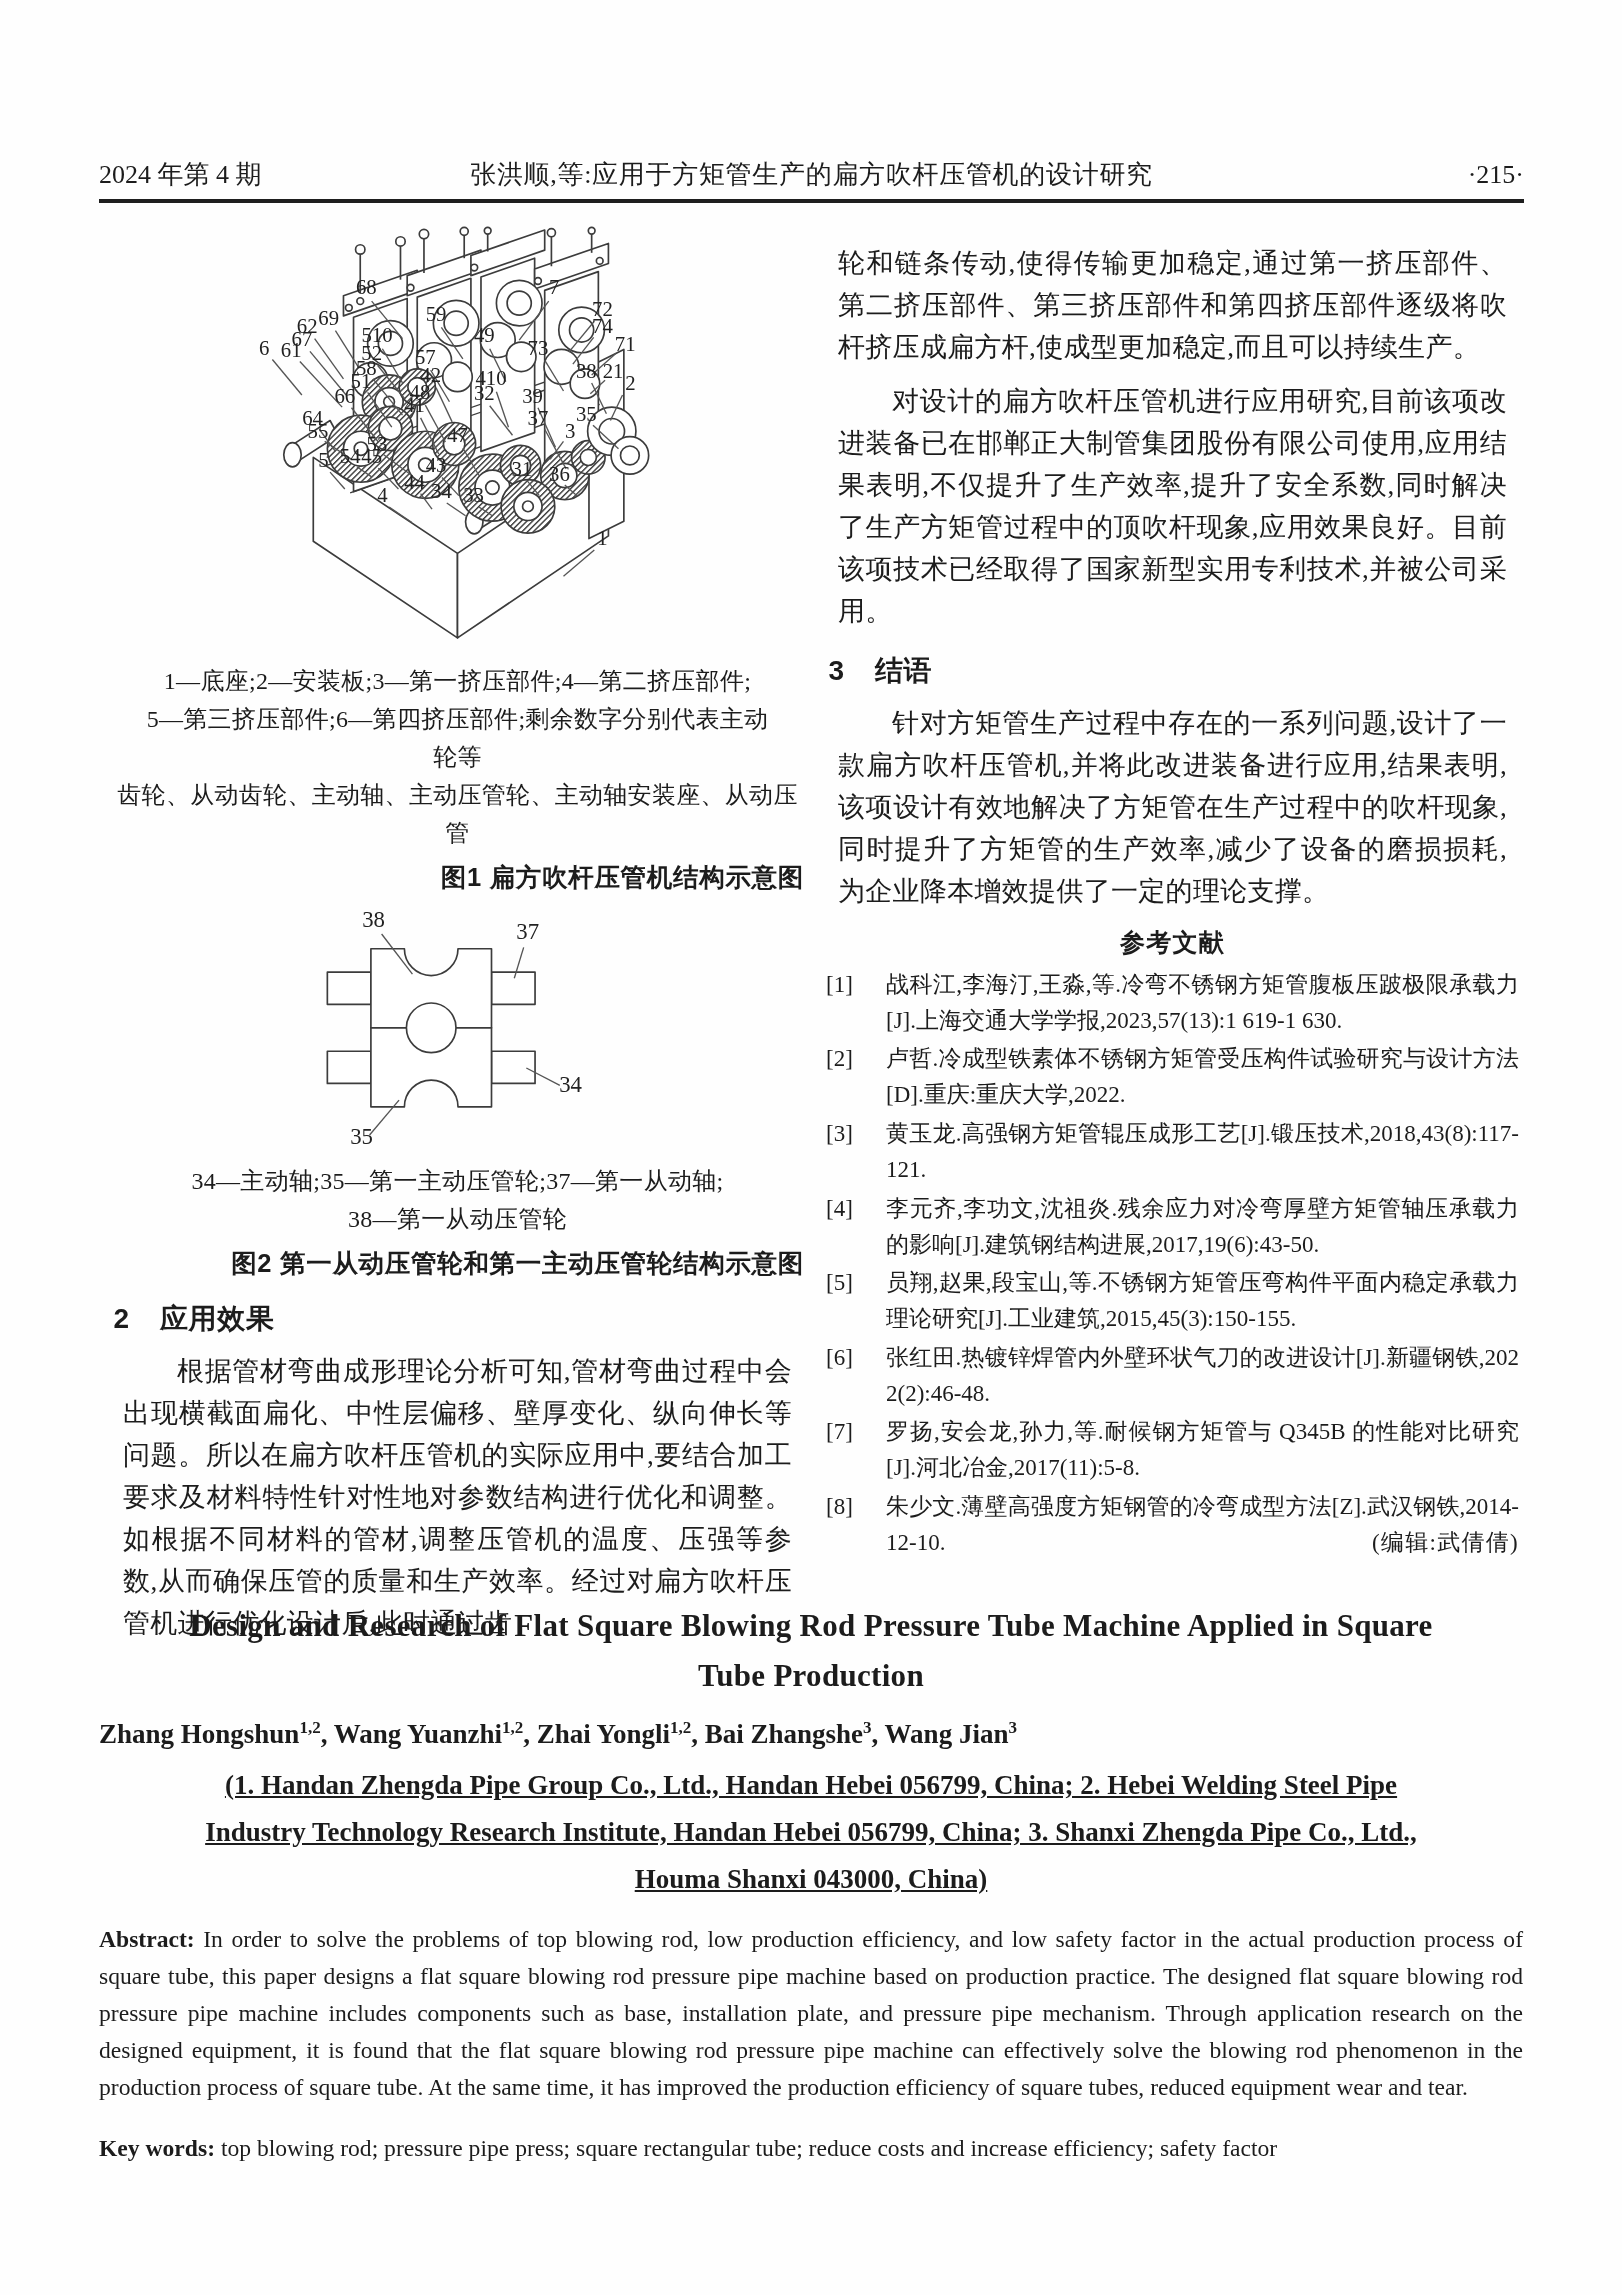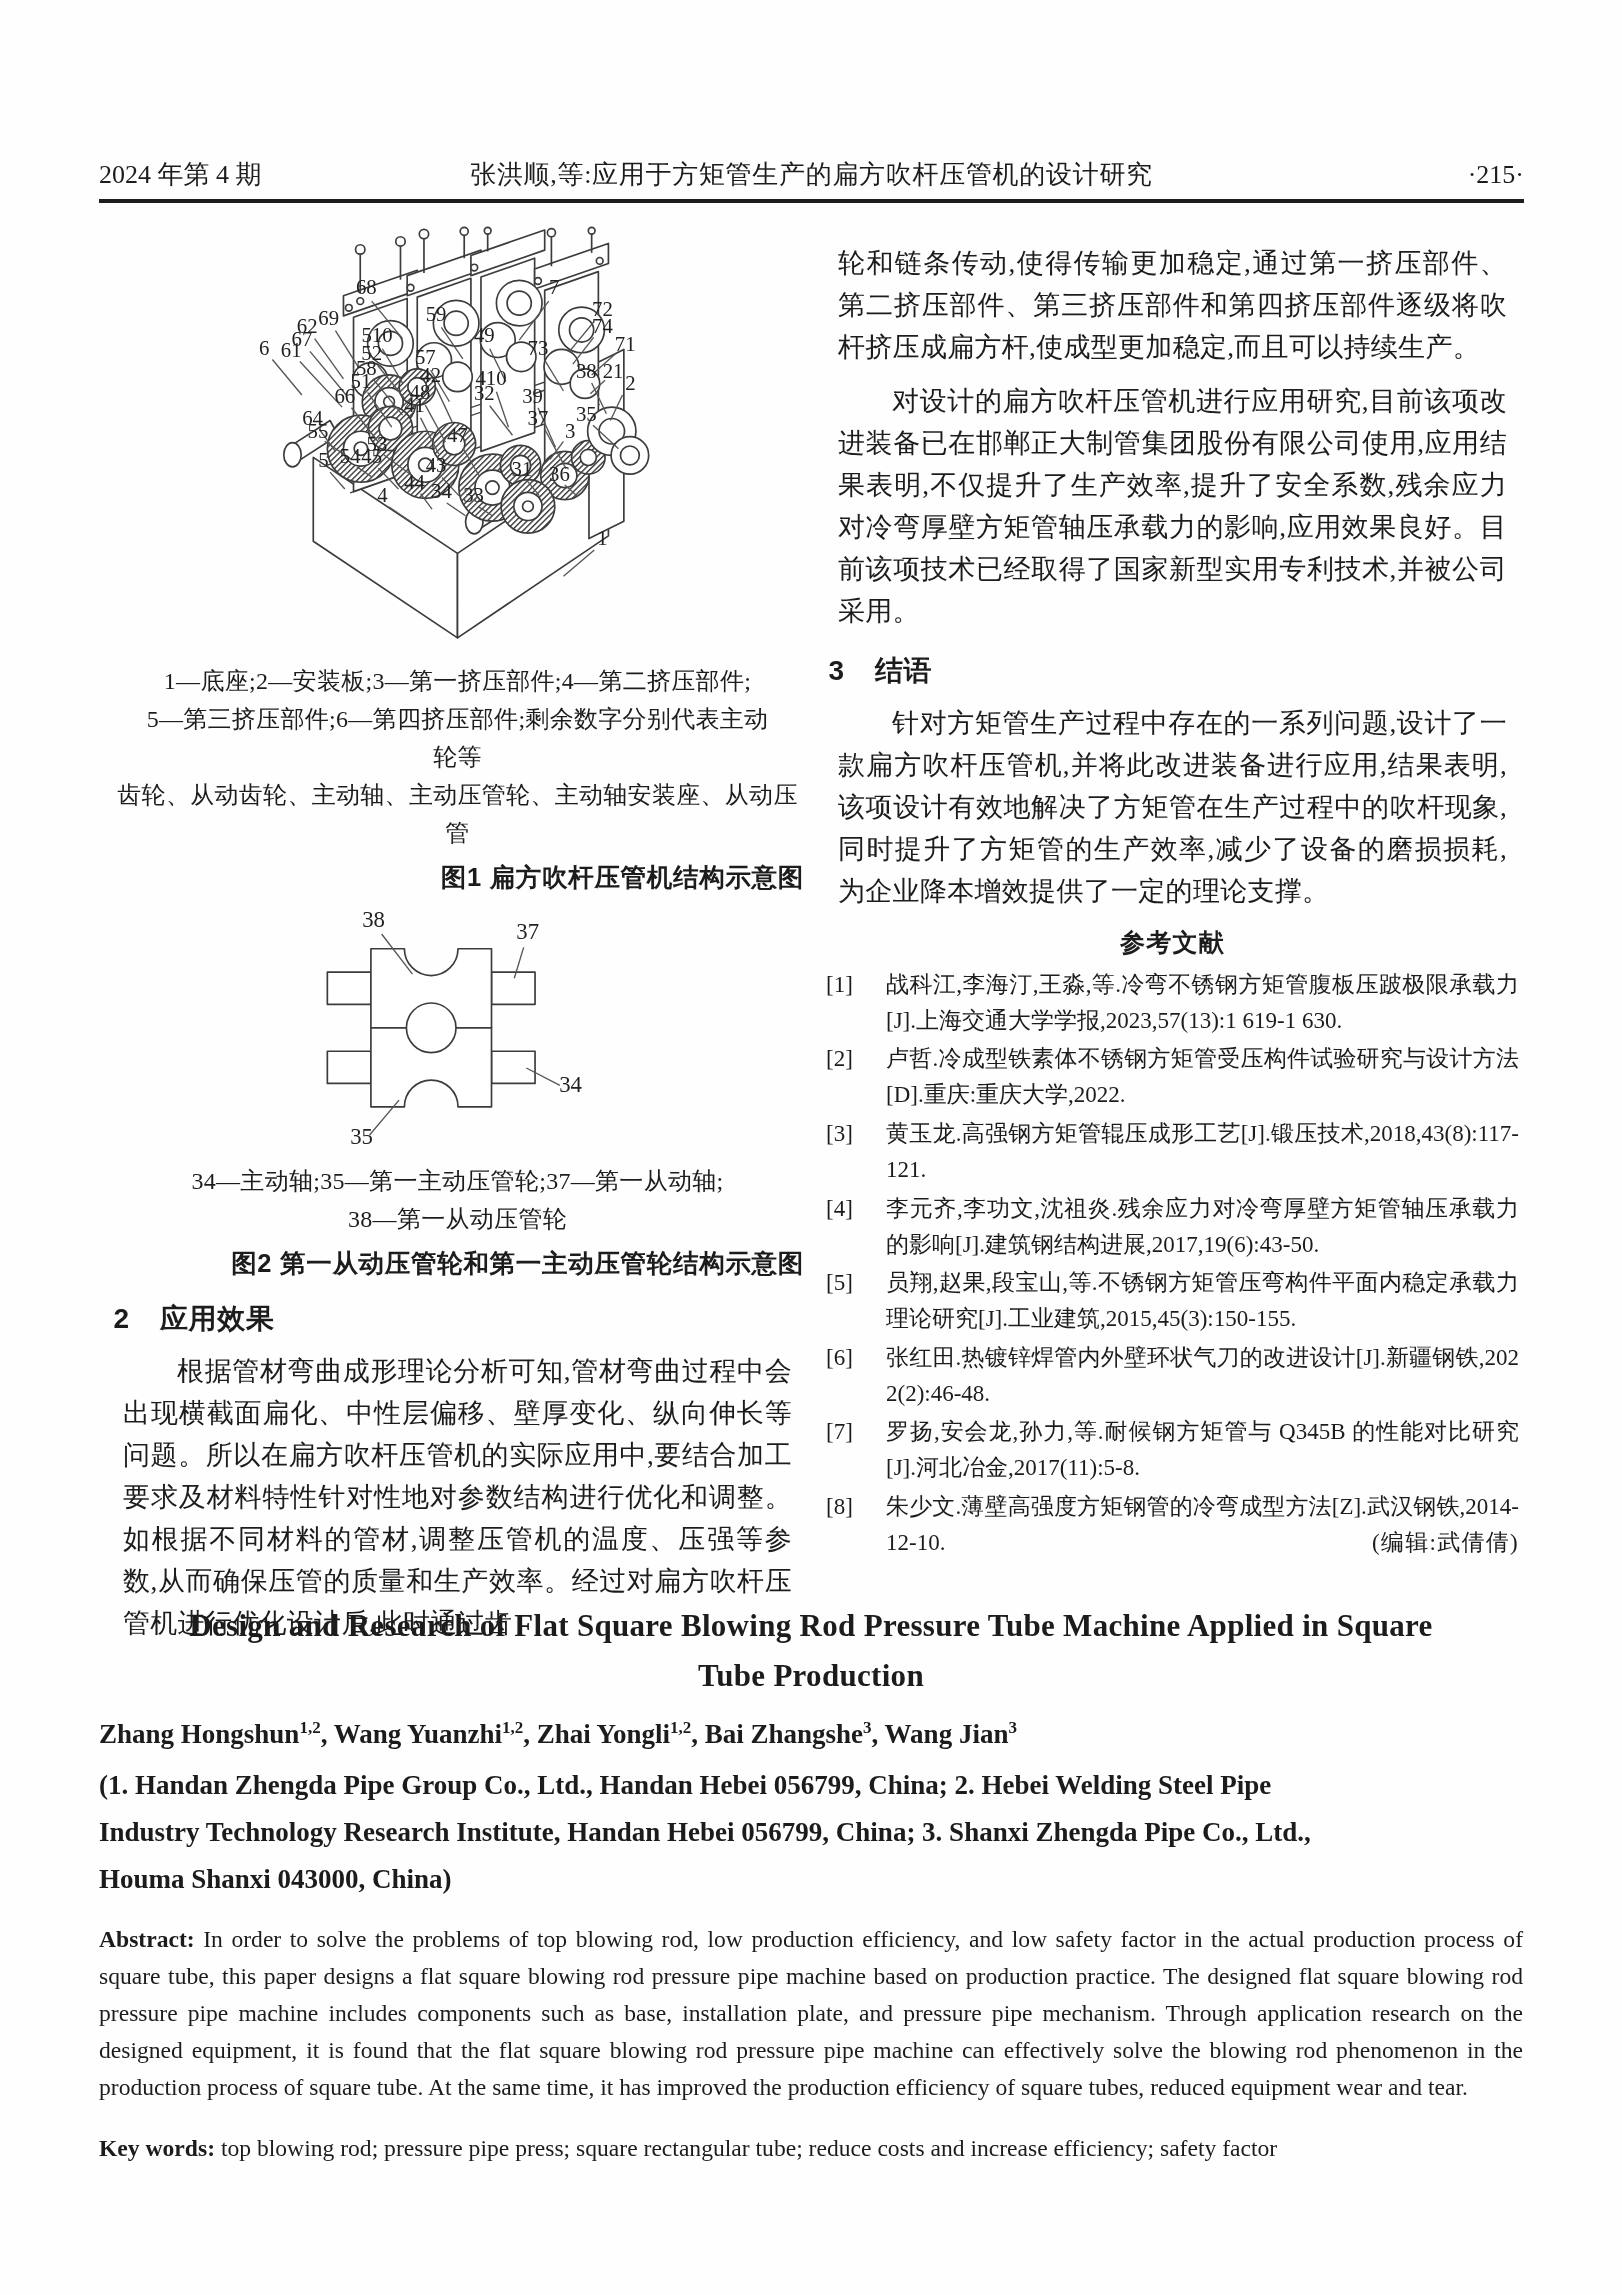--- a/index.html
+++ b/index.html
@@ -29,21 +29,21 @@
   .indent{text-indent:2em;}
   .refs-title{font-family:"Liberation Sans","DejaVu Sans",sans-serif;font-weight:700;font-size:25px;text-align:center;margin:14.4px 0 7.9px;letter-spacing:1.3px;}
   .ref{position:relative;padding-left:60px;font-size:23px;line-height:36px;text-align:justify;word-break:break-all;margin-bottom:2.6px;}
   .ref .no{position:absolute;left:0;top:0;}
   .editor{position:absolute;right:0;bottom:0;letter-spacing:1.3px;}
   
   .en{position:absolute;left:99px;width:1424px;top:1601px;}
   .en-title{font-size:31px;font-weight:700;text-align:center;line-height:50px;letter-spacing:0.3px;}
   .en-authors{font-size:27px;font-weight:700;text-align:left;margin-top:17px;}
   .en-authors sup{font-size:17px;}
-  .en-affil{font-size:27px;font-weight:700;text-align:left;line-height:47px;margin-top:11.8px;}
+  .en-affil{font-size:27px;font-weight:700;text-align:center;line-height:47px;margin-top:11.8px;text-decoration:underline;}
   .en-abs{font-size:23.6px;line-height:37px;text-align:justify;margin-top:18.3px;}
   .en-kw{font-size:23.6px;line-height:37px;margin-top:3.9px;text-align:left;}
   .blab{font-weight:700;}
 </style>
 </head>
 <body>
 
 <div class="hdr">
   <span class="hdr-issue">2024 年第 4 期</span>
   <span class="hdr-title">张洪顺,等:应用于方矩管生产的扁方吹杆压管机的设计研究</span>
@@ -289,21 +289,21 @@
   <div class="figlabel">图2  第一从动压管轮和第一主动压管轮结构示意图</div>
 
   <div class="sec-h">
     <span class="no">2</span><span>应用效果</span>
   </div>
   <p class="body-p indent">根据管材弯曲成形理论分析可知,管材弯曲过程中会出现横截面扁化、中性层偏移、壁厚变化、纵向伸长等问题。所以在扁方吹杆压管机的实际应用中,要结合加工要求及材料特性针对性地对参数结构进行优化和调整。如根据不同材料的管材,调整压管机的温度、压强等参数,从而确保压管的质量和生产效率。经过对扁方吹杆压管机进行优化设计后,此时通过齿</p>
 </div>
 
 <div class="col-r">
   <p class="body-p">轮和链条传动,使得传输更加稳定,通过第一挤压部件、第二挤压部件、第三挤压部件和第四挤压部件逐级将吹杆挤压成扁方杆,使成型更加稳定,而且可以持续生产。</p>
-  <p class="body-p indent">对设计的扁方吹杆压管机进行应用研究,目前该项改进装备已在邯郸正大制管集团股份有限公司使用,应用结果表明,不仅提升了生产效率,提升了安全系数,残余应力对冷弯厚壁方矩管轴压承载力的影响,应用效果良好。目前该项技术已经取得了国家新型实用专利技术,并被公司采用。</p>
+  <p class="body-p indent">对设计的扁方吹杆压管机进行应用研究,目前该项改进装备已在邯郸正大制管集团股份有限公司使用,应用结果表明,不仅提升了生产效率,提升了安全系数,同时解决了生产方矩管过程中的顶吹杆现象,应用效果良好。目前该项技术已经取得了国家新型实用专利技术,并被公司采用。</p>
 
   <div class="sec-h">
     <span class="no">3</span><span>结语</span>
   </div>
   <p class="body-p indent">针对方矩管生产过程中存在的一系列问题,设计了一款扁方吹杆压管机,并将此改进装备进行应用,结果表明,该项设计有效地解决了方矩管在生产过程中的吹杆现象,同时提升了方矩管的生产效率,减少了设备的磨损损耗,为企业降本增效提供了一定的理论支撑。</p>
 
   <div class="refs-title">参考文献</div>
   <div>
     <div class="ref"><span class="no">[1]</span><span>战科江,李海汀,王淼,等.冷弯不锈钢方矩管腹板压跛极限承载力[J].上海交通大学学报,2023,57(13):1 619-1 630.</span></div>
     <div class="ref"><span class="no">[2]</span><span>卢哲.冷成型铁素体不锈钢方矩管受压构件试验研究与设计方法[D].重庆:重庆大学,2022.</span></div>

